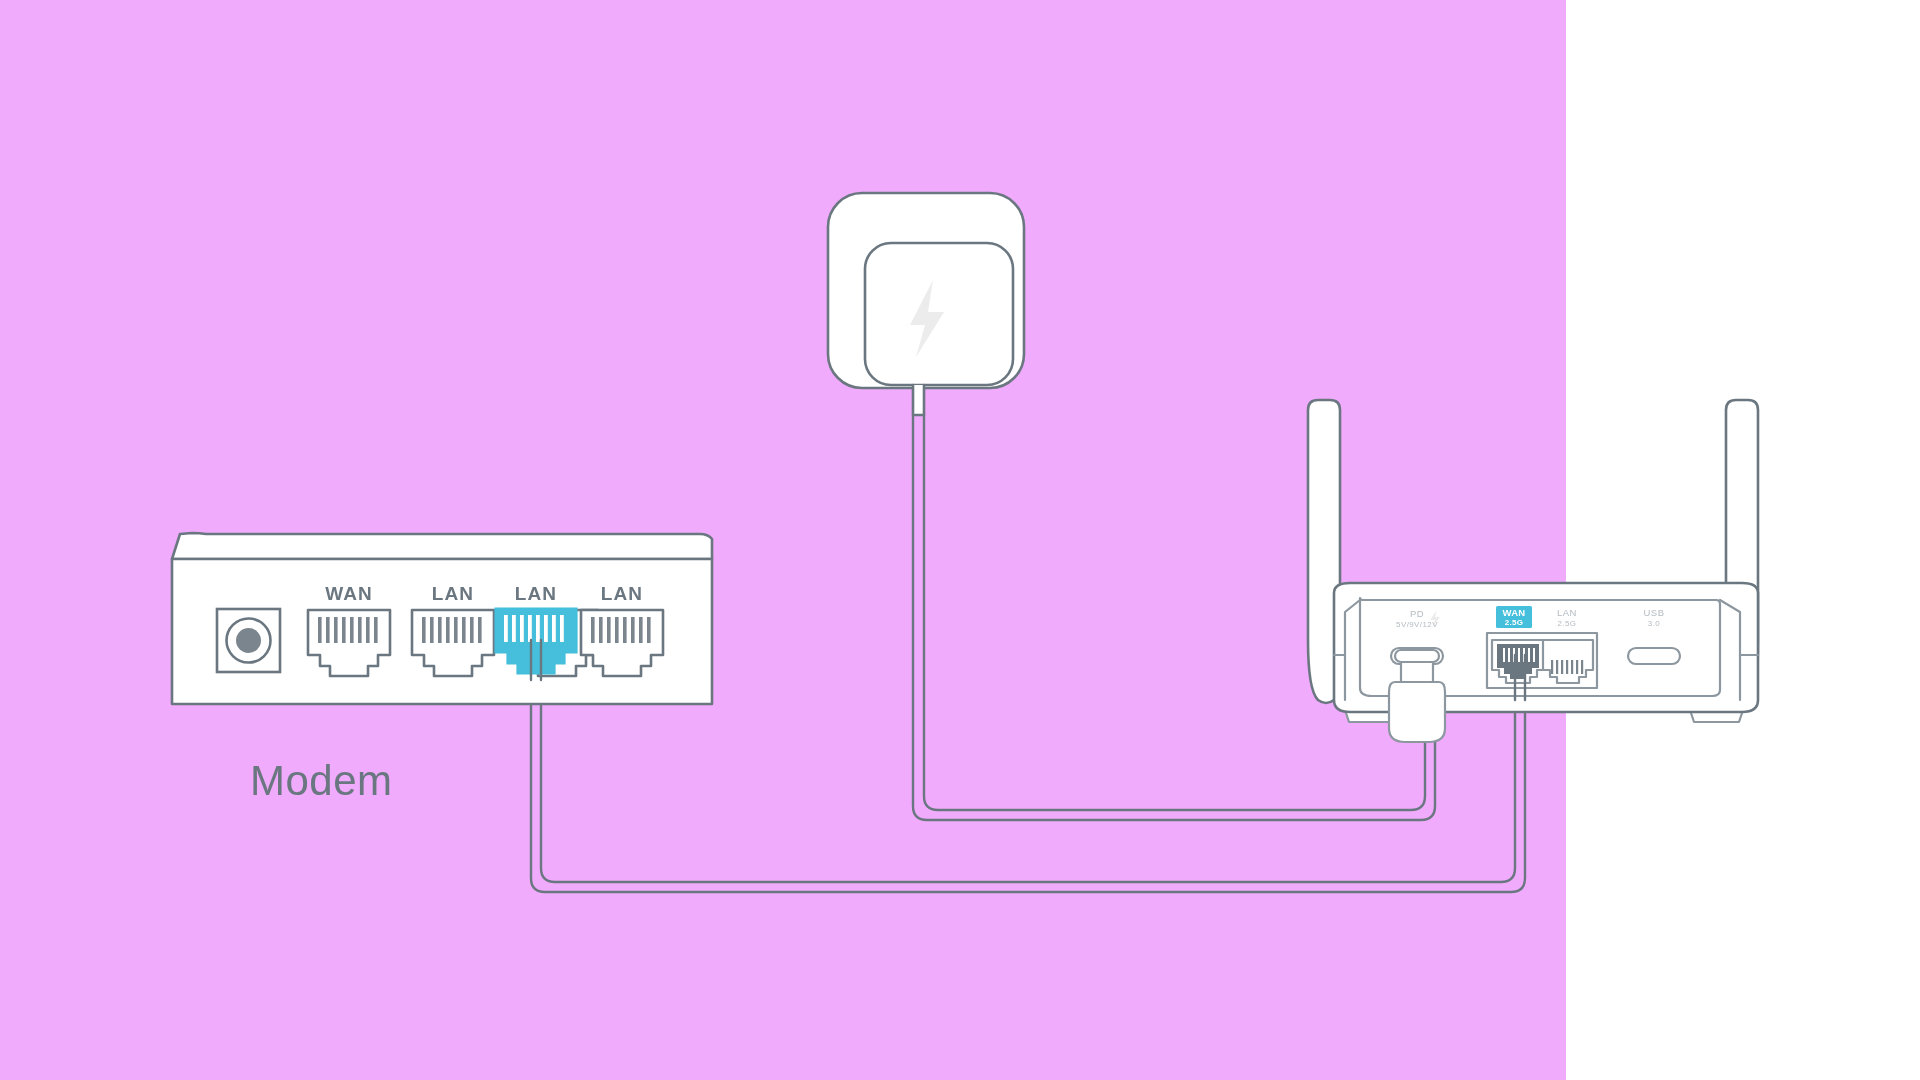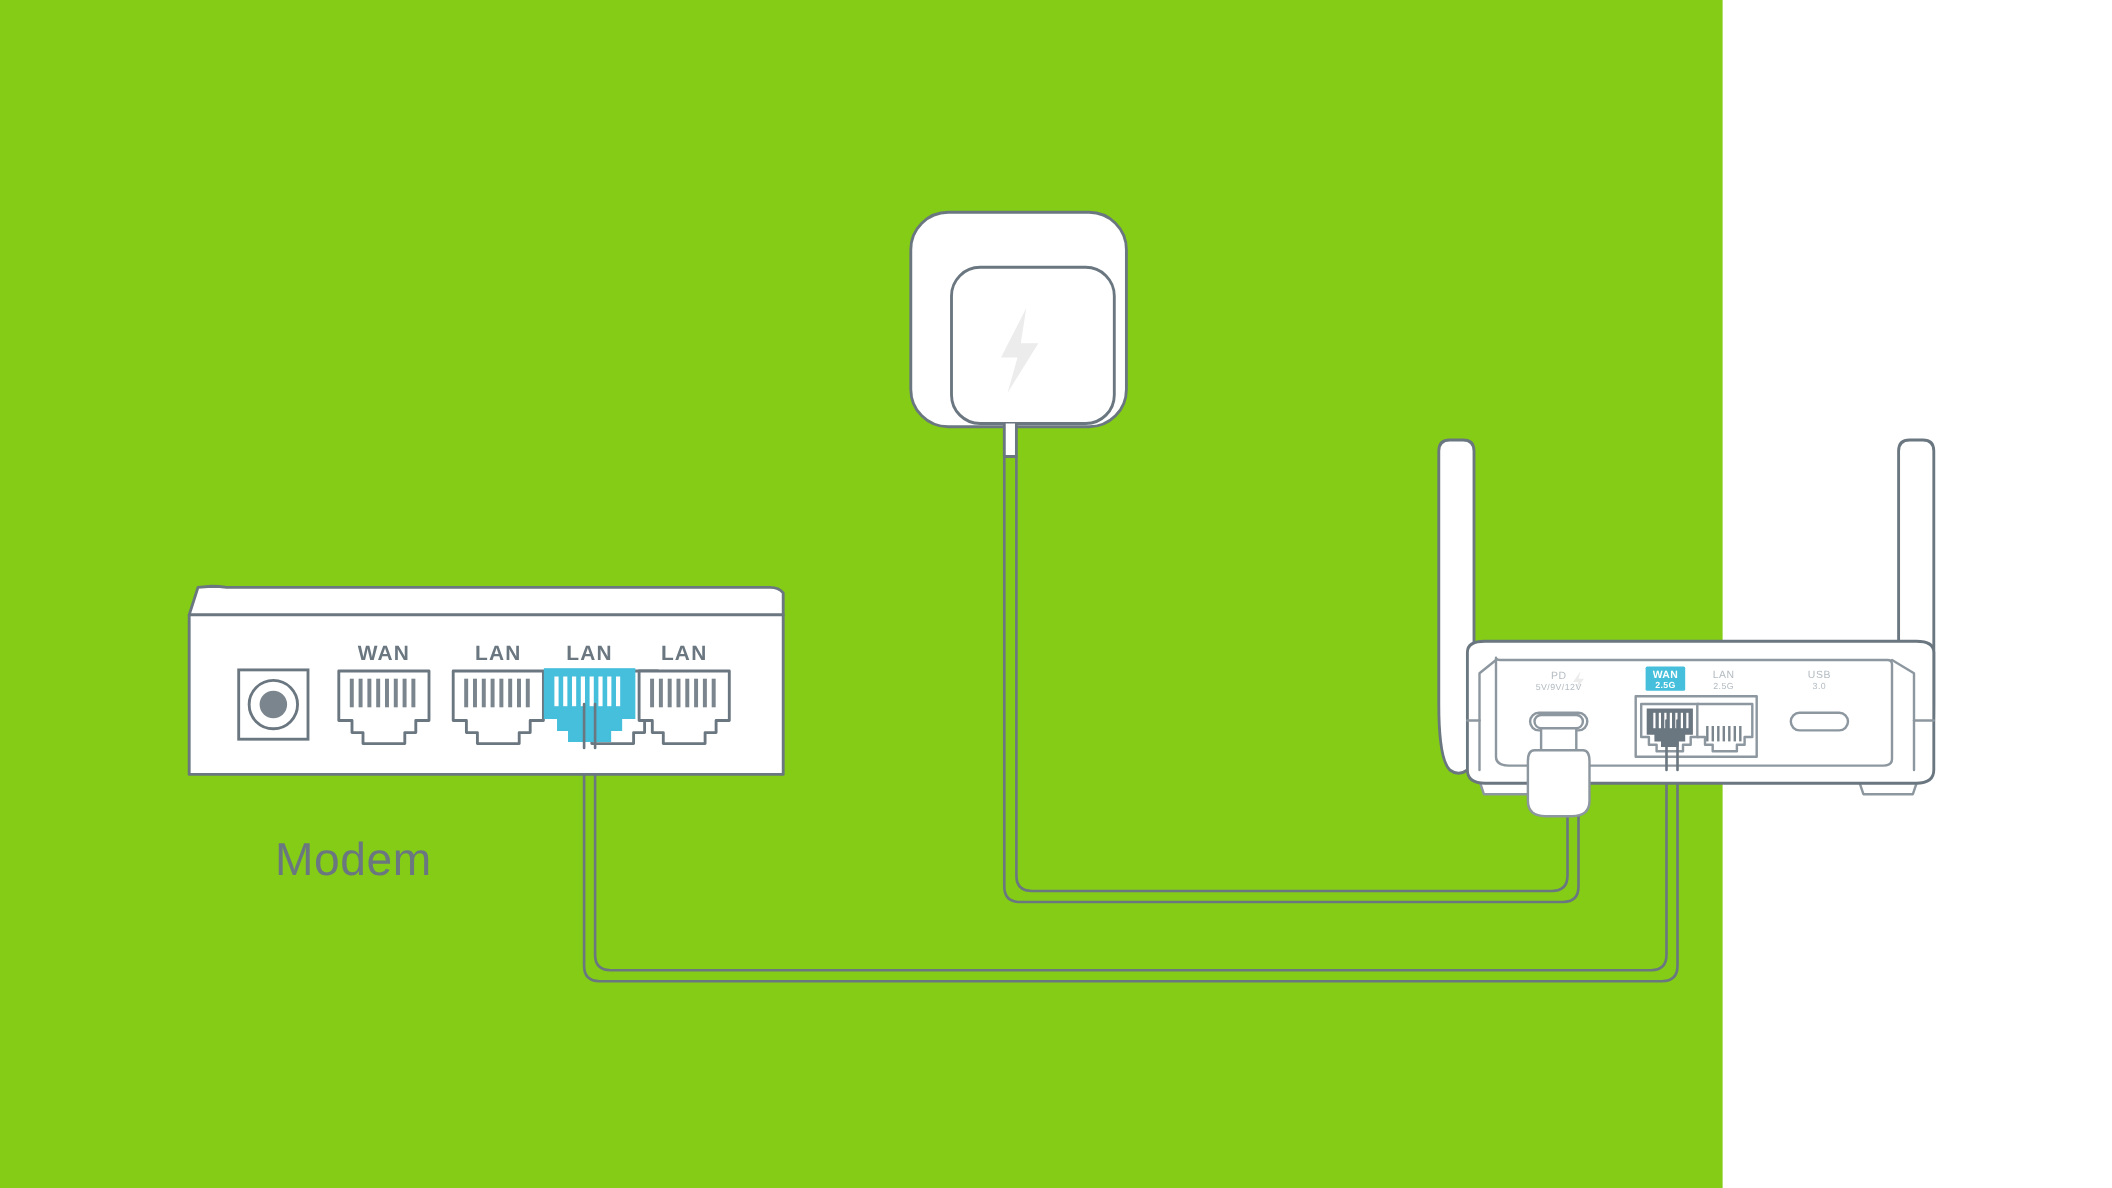--- a/index.html
+++ b/index.html
@@ -1,18 +1,18 @@
 <!DOCTYPE html>
 <html><head>
 <meta charset="utf-8">
 <style>
   html,body{margin:0;padding:0;background:#ffffff;}
   body{width:1920px;height:1080px;overflow:hidden;
        font-family:"Liberation Sans","DejaVu Sans",sans-serif;}
-  #stage{position:relative;width:1566px;height:1080px;background:#84cc16;}
+  #stage{position:relative;width:1566px;height:1080px;background:#f0abfc;}
   svg{display:block;}
   .ln{fill:none;stroke:#6b7780;stroke-width:2.6;stroke-linecap:round;stroke-linejoin:round;}
   .ln-thin{fill:none;stroke:#8d979f;stroke-width:2.2;stroke-linecap:round;stroke-linejoin:round;}
   .ln-cable{fill:none;stroke:#6b7780;stroke-width:2.4;stroke-linecap:round;stroke-linejoin:round;}
   .fillwhite{fill:#ffffff;}
   .port-cyan{fill:#45bfdb;stroke:#45bfdb;stroke-width:1.2;}
   .pin{fill:#7b858d;}
   .pin-white{fill:#ffffff;}
   .dc-outer{fill:#ffffff;stroke:#6b7780;stroke-width:2.6;}
   .dc-ring{fill:#ffffff;stroke:#6b7780;stroke-width:2.6;}

